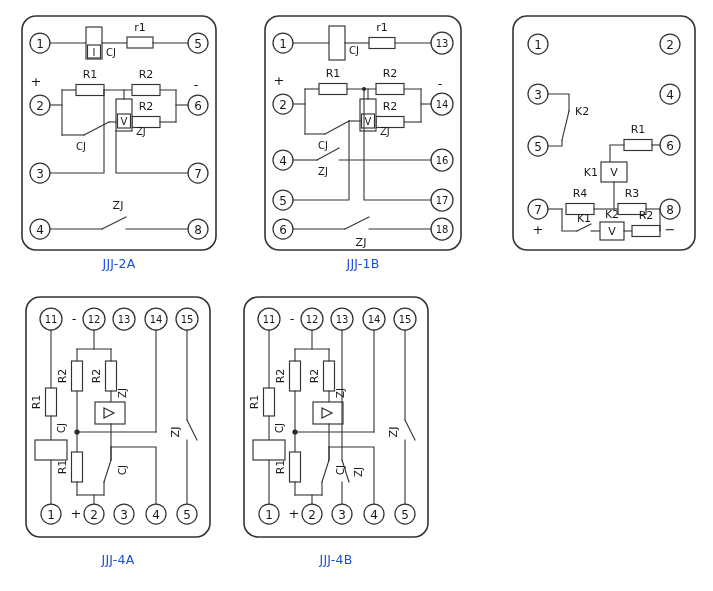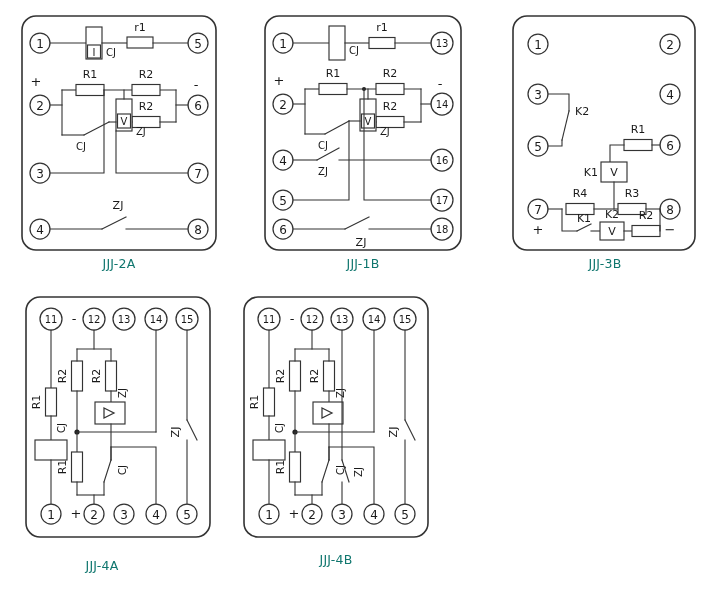--- a/index.html
+++ b/index.html
@@ -9,21 +9,21 @@
     color:#1a1a1a;
     overflow:hidden;
     position:relative;
   }
   .sheet{position:relative;width:713px;height:591px;}
   .fig{position:absolute;}
   .cap{
     position:absolute;
     text-align:center;
     font-size:12.5px;
-    color:#0f766e;
+    color:#1d4ed8;
     letter-spacing:.2px;
     white-space:nowrap;
   }
   svg{display:block;overflow:visible;}
   svg text{
     font-family:"DejaVu Sans","Liberation Sans",sans-serif;
     fill:#1a1a1a;
   }
   .t{font-size:11px;}
   .ts{font-size:10px;}
@@ -243,21 +243,20 @@
       <text class="t" x="79" y="212" text-anchor="middle">K1</text>
       <rect class="box" x="95" y="212" width="24" height="18"></rect>
       <text class="t" x="107" y="225" text-anchor="middle">V</text>
       <text class="t" x="107" y="208" text-anchor="middle">K2</text>
       <path class="wire" d="M119 221 H127"></path>
       <rect class="box" x="127" y="215.5" width="28" height="11"></rect>
       <text class="t" x="141" y="209" text-anchor="middle">R2</text>
       <path class="wire" d="M155 221 V199"></path>
     </svg>
   </div>
-  <div class="cap" style="left:505px;top:256px;width:200px;">JJJ-3B</div>
 
   <div class="fig" style="left:20px;top:292px;">
     <svg width="196" height="252" viewBox="0 0 196 252">
       <rect class="case" x="6" y="5" width="184" height="240" rx="14" ry="14"></rect>
 
       <circle class="term" cx="31" cy="27" r="11"></circle>
       <text class="ts" x="31" y="31" text-anchor="middle">11</text>
       <text class="tbig" x="54" y="31" text-anchor="middle">-</text>
       <circle class="term" cx="74" cy="27" r="11"></circle>
       <text class="ts" x="74" y="31" text-anchor="middle">12</text>
@@ -319,21 +318,21 @@
       <path class="wire" d="M57 203 H84"></path>
       <path class="wire" d="M74 203 V212"></path>
       <path class="wire" d="M84 190 V203"></path>
 
       <path class="wire" d="M167 38 V128"></path>
       <path class="wire" d="M167 128 L177 148"></path>
       <path class="wire" d="M167 148 V212"></path>
       <text class="t" transform="rotate(-90 155 140)" x="155" y="144" text-anchor="middle">ZJ</text>
     </svg>
   </div>
-  <div class="cap" style="left:4px;top:552px;width:196px;margin-top:6px;">JJJ-4A</div>
+  <div class="cap" style="left:20px;top:552px;width:196px;">JJJ-4A</div>
 
   <div class="fig" style="left:238px;top:292px;">
     <svg width="196" height="252" viewBox="0 0 196 252">
       <rect class="case" x="6" y="5" width="184" height="240" rx="14" ry="14"></rect>
 
       <circle class="term" cx="31" cy="27" r="11"></circle>
       <text class="ts" x="31" y="31" text-anchor="middle">11</text>
       <text class="tbig" x="54" y="31" text-anchor="middle">-</text>
       <circle class="term" cx="74" cy="27" r="11"></circle>
       <text class="ts" x="74" y="31" text-anchor="middle">12</text>

